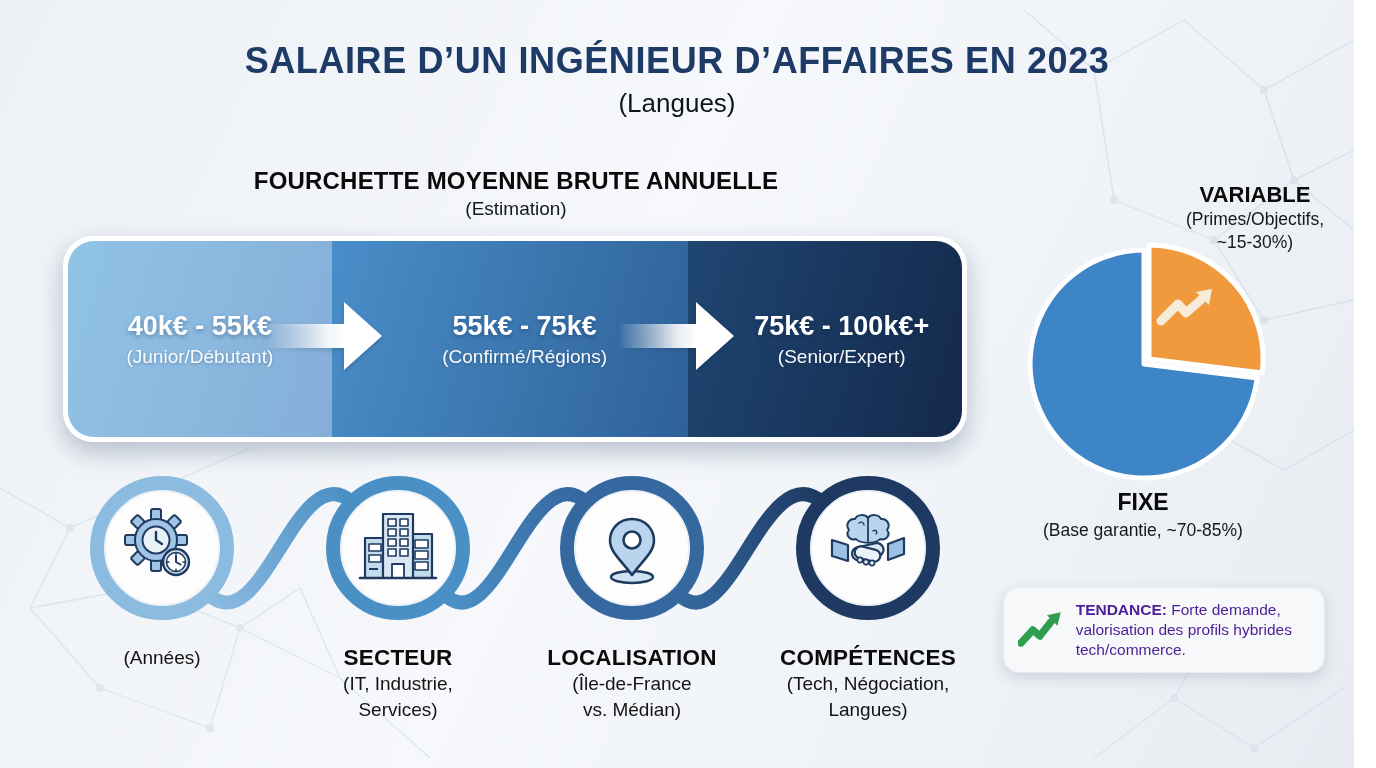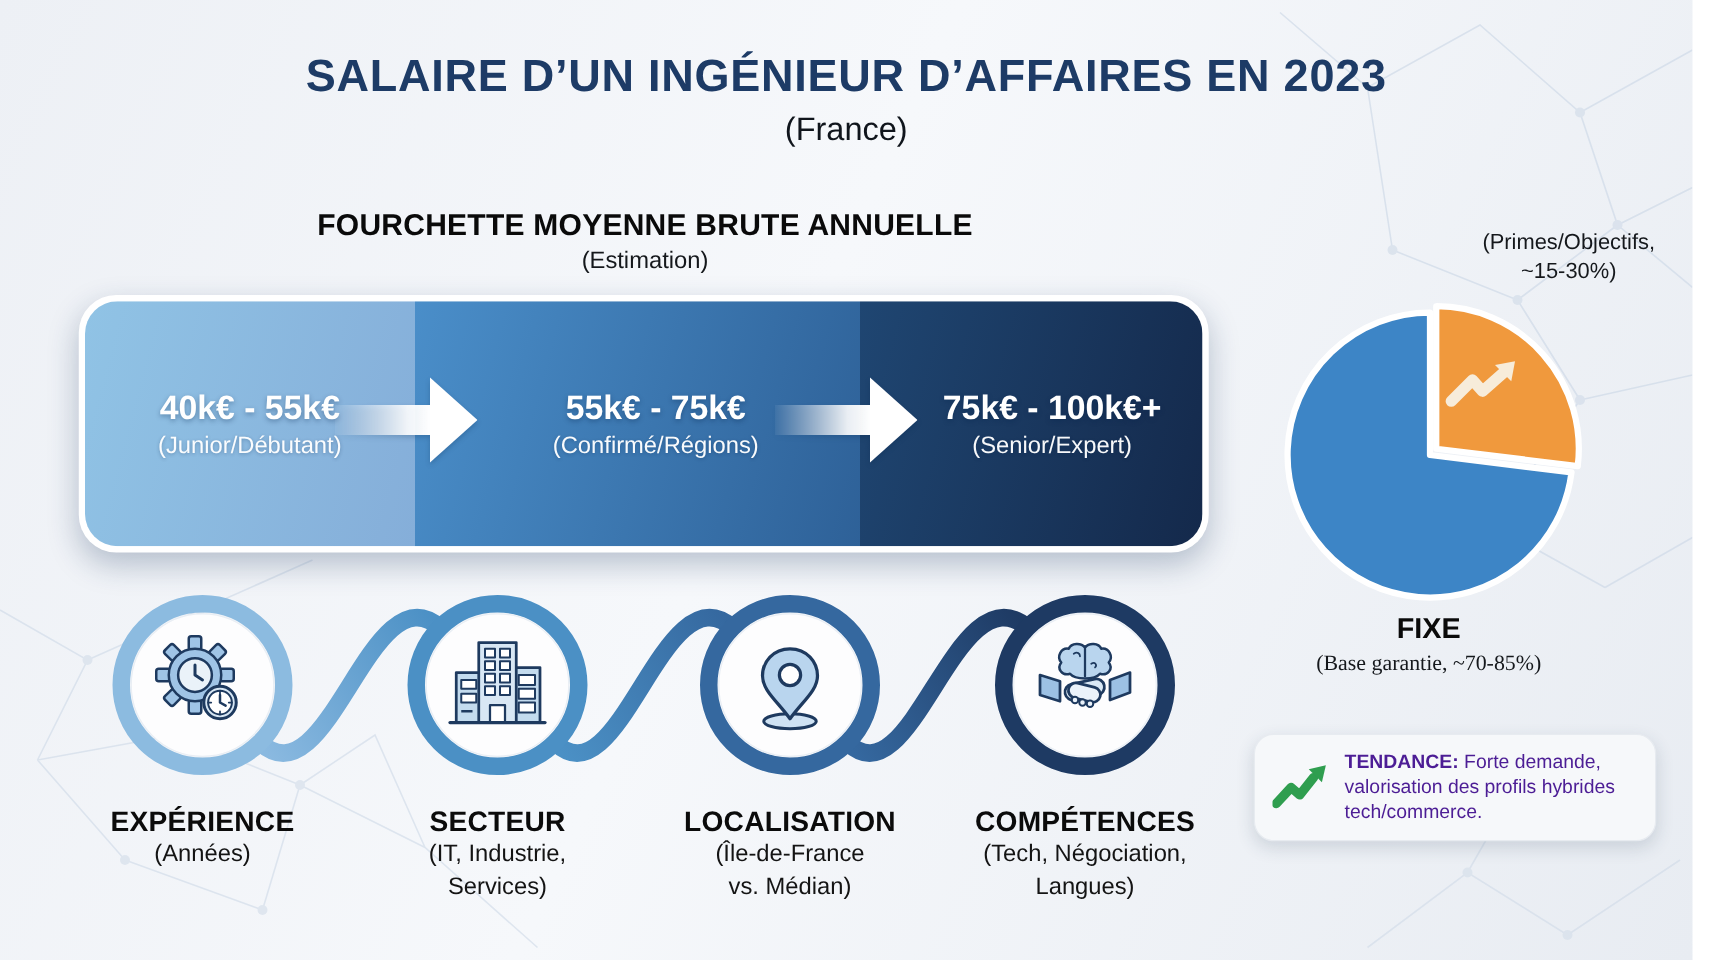--- a/index.html
+++ b/index.html
@@ -31,21 +31,21 @@
   .seg .level{font-size:19px;margin-top:4px;color:rgba(255,255,255,.97);
     text-shadow:0 1px 3px rgba(0,35,75,.3);}
   .flow-arrow{filter:drop-shadow(0 2px 2px rgba(0,30,70,.22));}
 
   
   .variable-label{left:1135px;top:182px;width:240px;text-align:center;}
   .variable-label .h{font-size:22px;font-weight:bold;color:#0a0a0a;}
   .variable-label .s{font-size:17.5px;color:#15181c;line-height:23px;}
   .fixe-label{left:1023px;top:489px;width:240px;text-align:center;}
   .fixe-label .h{font-size:23px;font-weight:bold;color:#0a0a0a;}
-  .fixe-label .s{font-size:17.5px;color:#15181c;margin-top:4px;font-family:Liberation Serif, serif;}
+  .fixe-label .s{font-size:17.5px;color:#15181c;margin-top:4px;}
 
   
   .factor-label{top:645px;width:240px;text-align:center;}
   .factor-label .name{font-size:22.5px;font-weight:bold;color:#0b0b0b;letter-spacing:.2px;}
   .factor-label .detail{font-size:19px;color:#141414;line-height:26px;}
   .fl1{left:42px;} .fl2{left:278px;} .fl3{left:512px;} .fl4{left:748px;}
 
   
   .trend-box{left:1003px;top:587px;width:322px;box-sizing:border-box;display:flex;align-items:center;
     gap:12px;padding:12px 14px;background:#f6f8fa;border:1px solid #e7ebf0;border-radius:16px;
@@ -89,21 +89,21 @@
     <g stroke="#c7d4e4" stroke-width="1.3" fill="none">
       <path d="M40,150 L120,90 L200,140 L290,80 M120,90 L160,20"></path>
     </g>
     <g fill="#ccd8e6">
         <circle cx="120" cy="90" r="4"></circle>
         <circle cx="200" cy="140" r="4"></circle>
       </g>
   </svg>
 
   <div class="abs title">SALAIRE D’UN INGÉNIEUR D’AFFAIRES EN 2023</div>
-  <div class="abs subtitle">(France)</div>
+  <div class="abs subtitle">(Langues)</div>
 
   <div class="abs section-head">
     <div class="h">FOURCHETTE MOYENNE BRUTE ANNUELLE</div>
     <div class="s">(Estimation)</div>
   </div>
 
   <div class="abs bar-card">
     <div class="bar-track">
       <div class="seg seg1">
         <div class="range">40k€ - 55k€</div>
@@ -141,20 +141,21 @@
     <g transform="translate(5,-5)">
       <path d="M0,0 L0,-114 A114,114 0 0 1 113.2,13.9 Z" fill="#f0993d" stroke="#ffffff" stroke-width="5" stroke-linejoin="round"></path>
       <g>
         <path d="M12,-38 L29,-55 L37,-46 L54,-61" fill="none" stroke="#f7ecda" stroke-width="9" stroke-linecap="round" stroke-linejoin="round"></path>
         <polygon points="63,-70 60,-54 47,-67" fill="#f7ecda"></polygon>
       </g>
     </g>
   </svg>
 
   <div class="abs variable-label">
+    <div class="h">VARIABLE</div>
     <div class="s">(Primes/Objectifs,</div>
     <div class="s">~15-30%)</div>
   </div>
   <div class="abs fixe-label">
     <div class="h">FIXE</div>
     <div class="s">(Base garantie, ~70-85%)</div>
   </div>
 
   <svg class="abs" style="left:58px;top:452px" width="912" height="205" viewBox="0 0 912 205">
     <defs>
@@ -250,21 +251,20 @@
       <g transform="rotate(14)">
         <rect x="-12" y="0" width="26" height="12" rx="6" fill="#eaf2fa" stroke-width="2.2"></rect>
       </g>
       <circle cx="-8" cy="12" r="2.6" fill="#eaf2fa" stroke-width="1.6"></circle>
       <circle cx="-2" cy="14" r="2.6" fill="#eaf2fa" stroke-width="1.6"></circle>
       <circle cx="4" cy="15" r="2.6" fill="#eaf2fa" stroke-width="1.6"></circle>
     </g>
   </svg>
 
   <div class="abs factor-label fl1">
-    <div class="name">EXPÉRIENCE</div>
     <div class="detail">(Années)</div>
   </div>
   <div class="abs factor-label fl2">
     <div class="name">SECTEUR</div>
     <div class="detail">(IT, Industrie,</div>
     <div class="detail">Services)</div>
   </div>
   <div class="abs factor-label fl3">
     <div class="name">LOCALISATION</div>
     <div class="detail">(Île-de-France</div>

